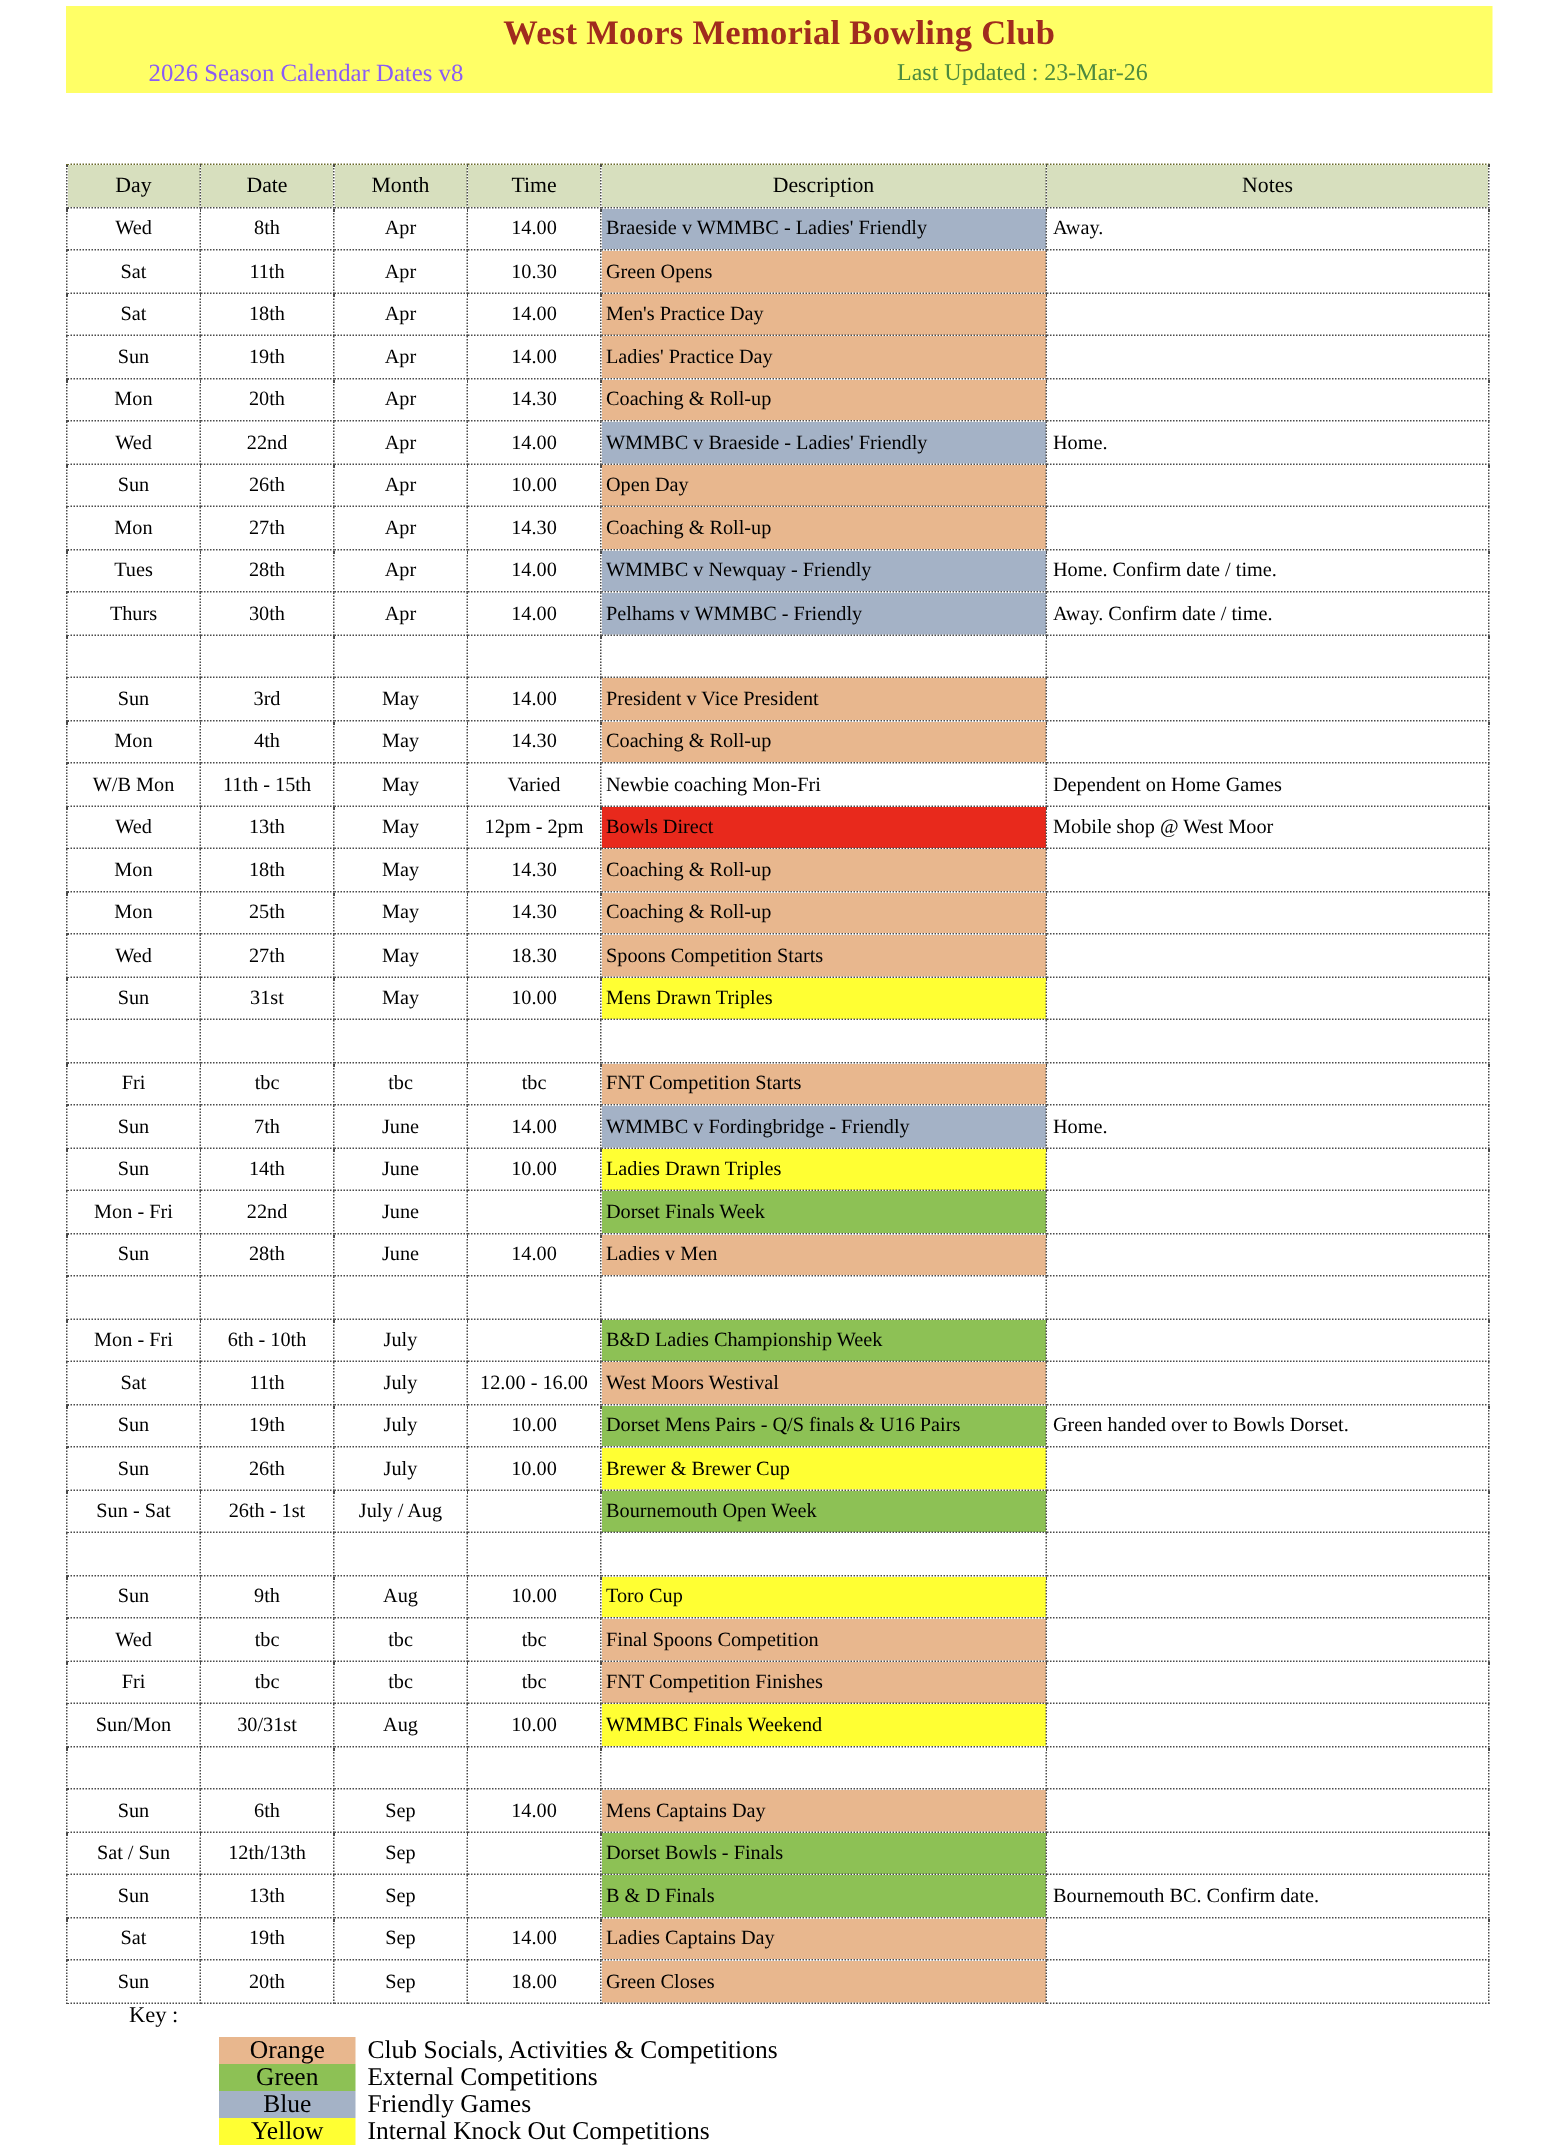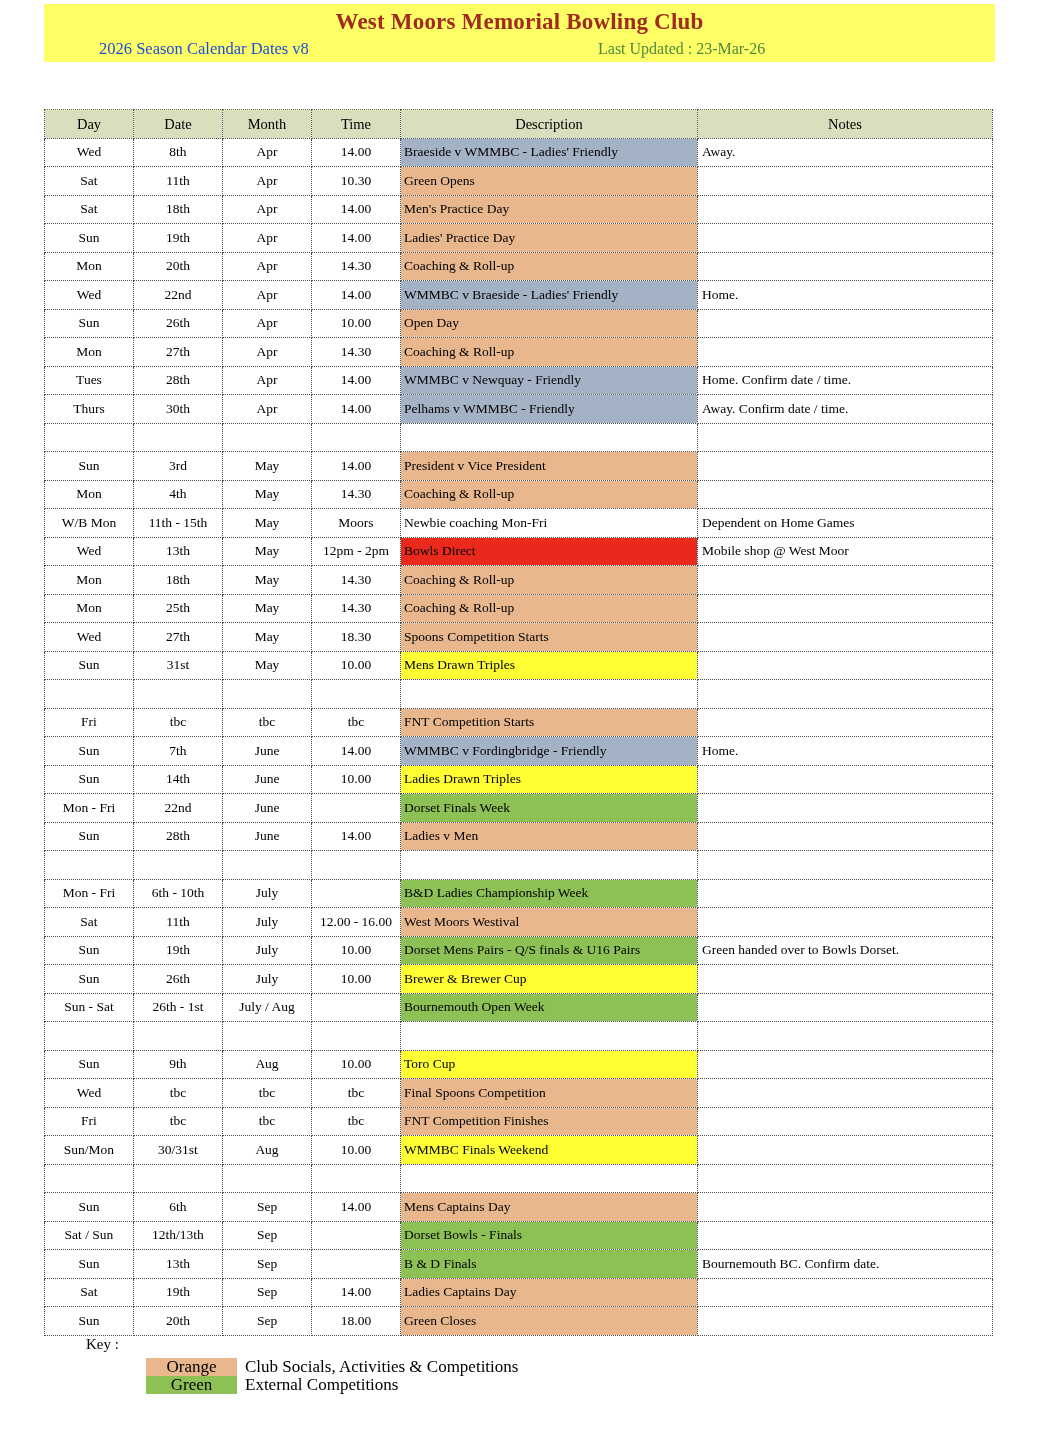--- a/index.html
+++ b/index.html
@@ -41,21 +41,21 @@
     font-weight: bold;
     color: #a02b1e;
     letter-spacing: 0.2px;
     line-height: 28px;
   }
   .banner-sub-left {
     position: absolute;
     left: 55px;
     top: 35px;
     font-size: 16.5px;
-    color: #1d4ed8;
+    color: #8b5cf6;
     line-height: 20px;
     white-space: nowrap;
   }
   .banner-sub-right {
     position: absolute;
     left: 554px;
     top: 35px;
     font-size: 16px;
     color: #4d8a3f;
     line-height: 20px;
@@ -291,21 +291,21 @@
           <td class="cell-date">4th</td>
           <td class="cell-month">May</td>
           <td class="cell-time">14.30</td>
           <td class="cell-description fill-orange">Coaching &amp; Roll-up</td>
           <td class="cell-notes"></td>
         </tr>
         <tr>
           <td class="cell-day">W/B Mon</td>
           <td class="cell-date">11th - 15th</td>
           <td class="cell-month">May</td>
-          <td class="cell-time">Moors</td>
+          <td class="cell-time">Varied</td>
           <td class="cell-description fill-none">Newbie coaching Mon-Fri</td>
           <td class="cell-notes">Dependent on Home Games</td>
         </tr>
         <tr>
           <td class="cell-day">Wed</td>
           <td class="cell-date">13th</td>
           <td class="cell-month">May</td>
           <td class="cell-time">12pm - 2pm</td>
           <td class="cell-description fill-red">Bowls Direct</td>
           <td class="cell-notes">Mobile shop @ West Moor</td>
@@ -534,17 +534,25 @@
     <table class="key">
       <tbody id="key-body">
           <tr>
             <td class="key-swatch fill-orange">Orange</td>
             <td class="key-desc">Club Socials, Activities &amp; Competitions</td>
           </tr>
           <tr>
             <td class="key-swatch fill-green">Green</td>
             <td class="key-desc">External Competitions</td>
           </tr>
+          <tr>
+            <td class="key-swatch fill-blue">Blue</td>
+            <td class="key-desc">Friendly Games</td>
+          </tr>
+          <tr>
+            <td class="key-swatch fill-yellow">Yellow</td>
+            <td class="key-desc">Internal Knock Out Competitions</td>
+          </tr>
         </tbody>
     </table>
   </div>
 
 </div>
 
 </body></html>

